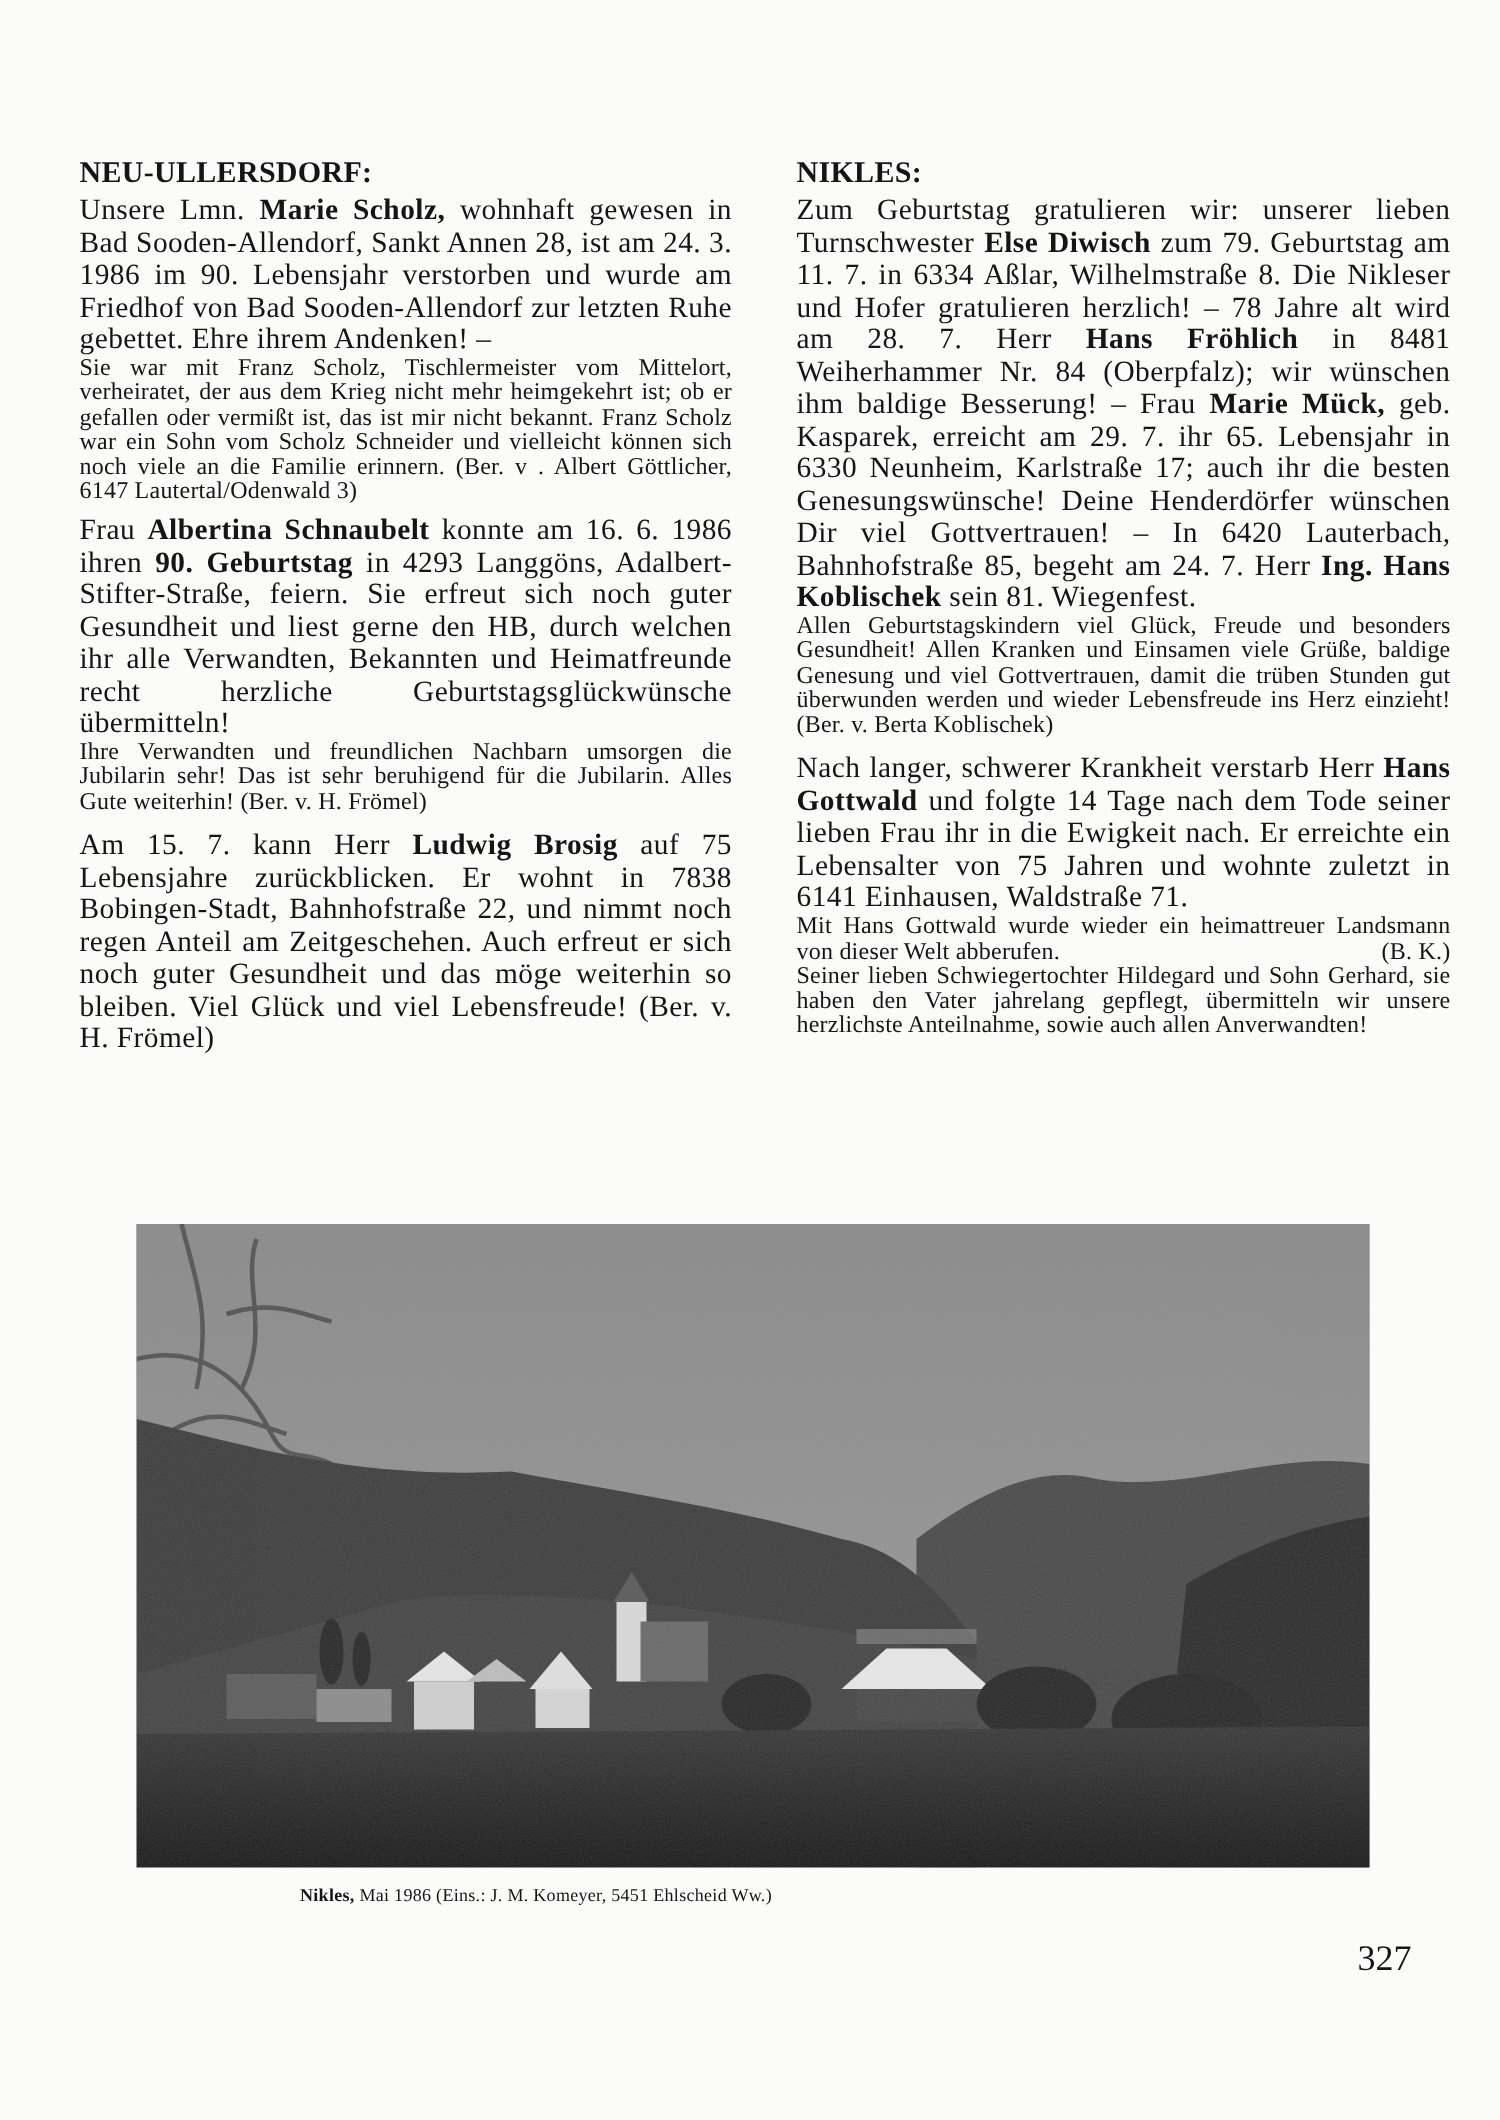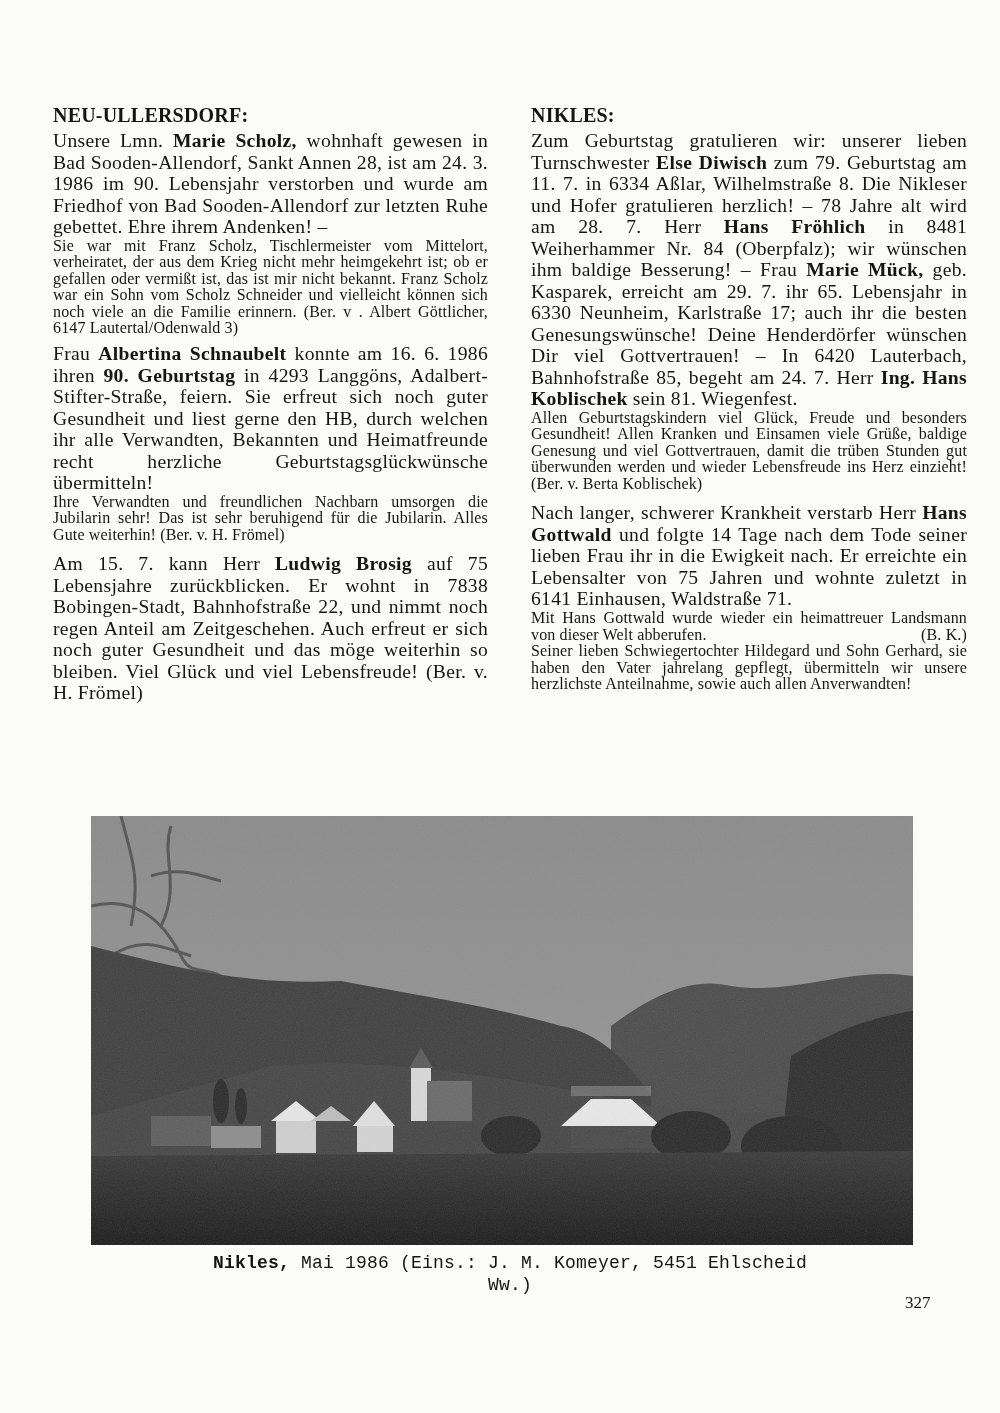--- a/index.html
+++ b/index.html
@@ -64,32 +64,32 @@
       overflow: hidden;
       background: #6a6a6a;
     }
     .photo svg { display: block; }
 
     .caption {
       position: absolute;
       left: 200px;
       width: 620px;
       top: 1252px;
-      text-align: center;
-      font-family: Liberation Mono, monospace;
-      font-size: 18px;
+      text-align: left;
+      font-family: Liberation Serif, serif;
+      font-size: 12px;
       line-height: 22px;
       letter-spacing: 0.2px;
     }
     .page-number {
       position: absolute;
       left: 905px;
       top: 1293px;
       font-family: "Liberation Serif", "DejaVu Serif", serif;
-      font-size: 17px;
+      font-size: 24px;
       font-weight: normal;
     }
   </style>
 </head>
 <body>
 
 <div class="page">
 
   <div class="column col-left">
     <h2 class="section-heading">NEU-ULLERSDORF:</h2>

